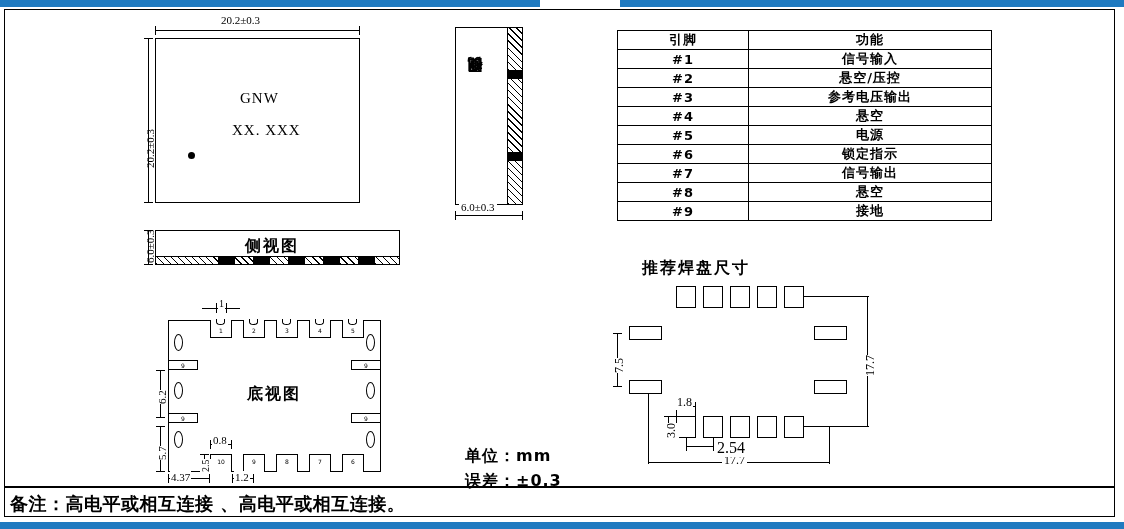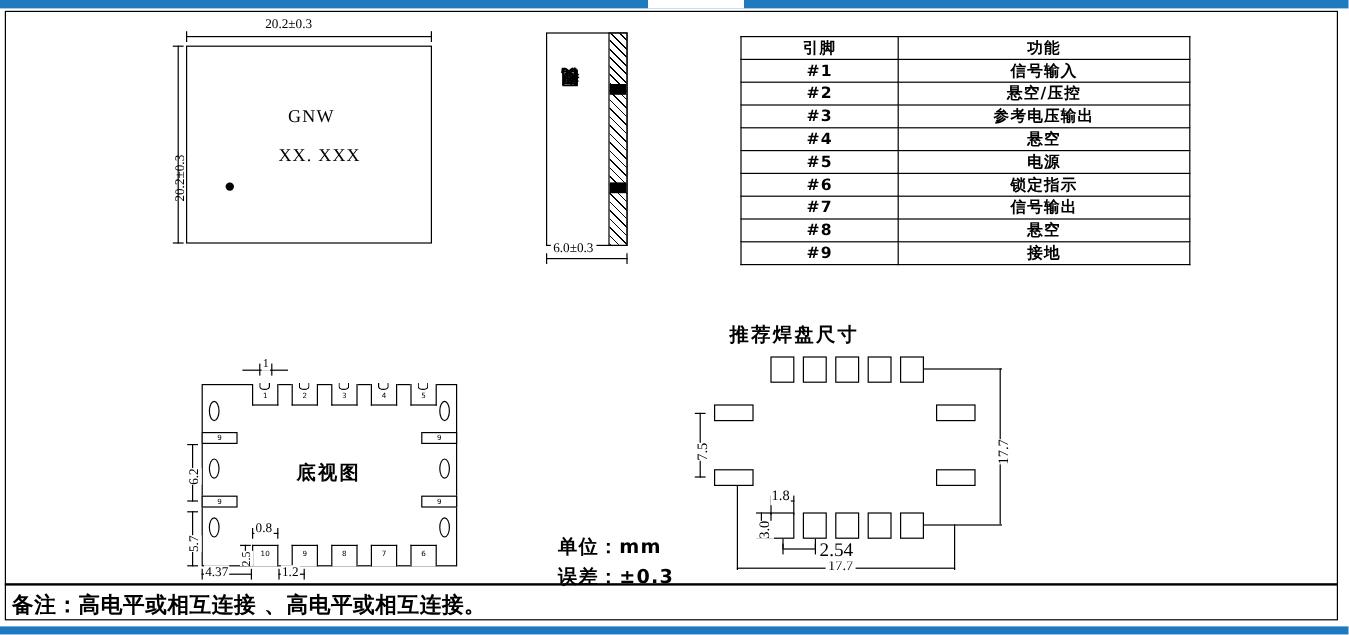--- a/index.html
+++ b/index.html
@@ -190,21 +190,21 @@
     box-sizing: border-box;
     background: #fff;
     font-size: 6px;
     font-family: "DejaVu Sans", sans-serif;
     color: #000;
     text-align: center;
     line-height: 9px;
   }
 
   
-  #padlayout-wrap { position: absolute; left: 590px; top: 258px; width: 300px; height: 230px; margin-top: 11px; }
+  #padlayout-wrap { position: absolute; left: 624px; top: 258px; width: 300px; height: 230px; }
   .pad {
     position: absolute;
     border: 1px solid #000;
     box-sizing: border-box;
     background: #fff;
   }
   .pl-title {
     position: absolute;
     font-family: "DejaVu Sans", sans-serif;
     font-size: 16px;
@@ -286,20 +286,35 @@
     <div class="blk" style="left:53px; top:48px; width:14px; height:9px;"></div>
     <div class="blk" style="left:53px; top:130px; width:14px; height:9px;"></div>
     <div class="lbl rot180" style="left:11px; top:62px; font-size:15px; font-weight:bold; writing-mode:vertical-rl;">侧视图</div>
 
     <div class="dim-h" style="left:0px; top:193px; width:68px;"></div>
     <div class="tick-v" style="left:0px; top:189px; height:9px;"></div>
     <div class="tick-v" style="left:67px; top:189px; height:9px;"></div>
     <div class="lbl serif" style="left:4px; top:179px; font-size:11px; background:#fff; padding:0 2px;">6.0±0.3</div>
   </div>
 
+  <div id="sidehoriz-wrap">
+    <div class="box" style="left:15px; top:2px; width:245px; height:35px;"></div>
+    <div class="hatch" style="left:15px; top:28px; width:245px; height:9px;"></div>
+    <div class="blk" style="left:78px; top:29px; width:17px; height:8px;"></div>
+    <div class="blk" style="left:113px; top:29px; width:17px; height:8px;"></div>
+    <div class="blk" style="left:148px; top:29px; width:17px; height:8px;"></div>
+    <div class="blk" style="left:183px; top:29px; width:17px; height:8px;"></div>
+    <div class="blk" style="left:218px; top:29px; width:17px; height:8px;"></div>
+    <div class="lbl" style="left:105px; top:8px; font-size:16px; font-weight:bold; letter-spacing:2px;">侧视图</div>
+
+    <div class="dim-v" style="left:8px; top:2px; height:35px;"></div>
+    <div class="tick-h" style="left:4px; top:2px; width:9px;"></div>
+    <div class="tick-h" style="left:4px; top:36px; width:9px;"></div>
+    <div class="lbl serif rot90" style="left:4px; top:35px; font-size:11px;">6.0±0.3</div>
+  </div>
 
   <div id="bottomview-wrap">
 
     <div class="box" style="left:28px; top:22px; width:213px; height:152px;"></div>
 
     <div class="dim-h" style="left:62px; top:10px; width:38px;"></div>
     <div class="tick-v" style="left:76px; top:5px; height:10px;"></div>
     <div class="tick-v" style="left:86px; top:5px; height:10px;"></div>
     <div class="lbl serif" style="left:78px; top:0px; font-size:10px; background:#fff; padding:0 1px;">1</div>
 

